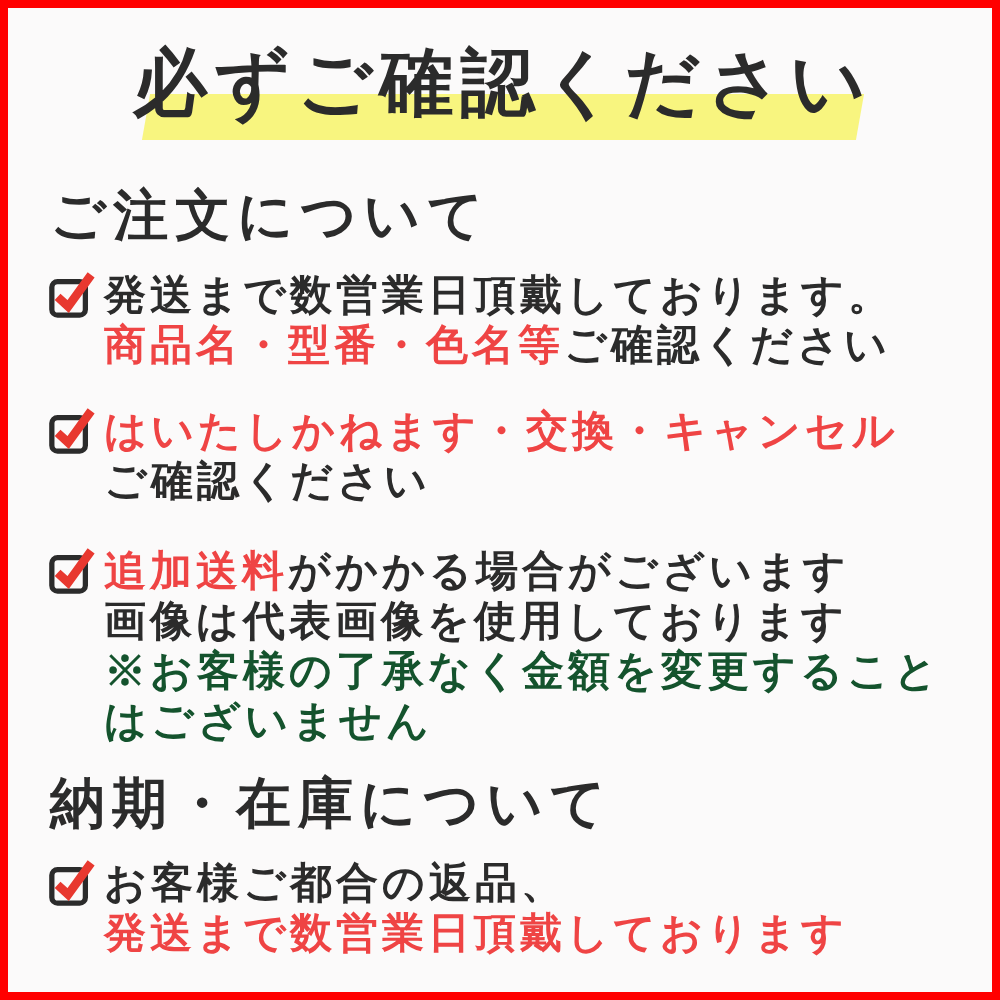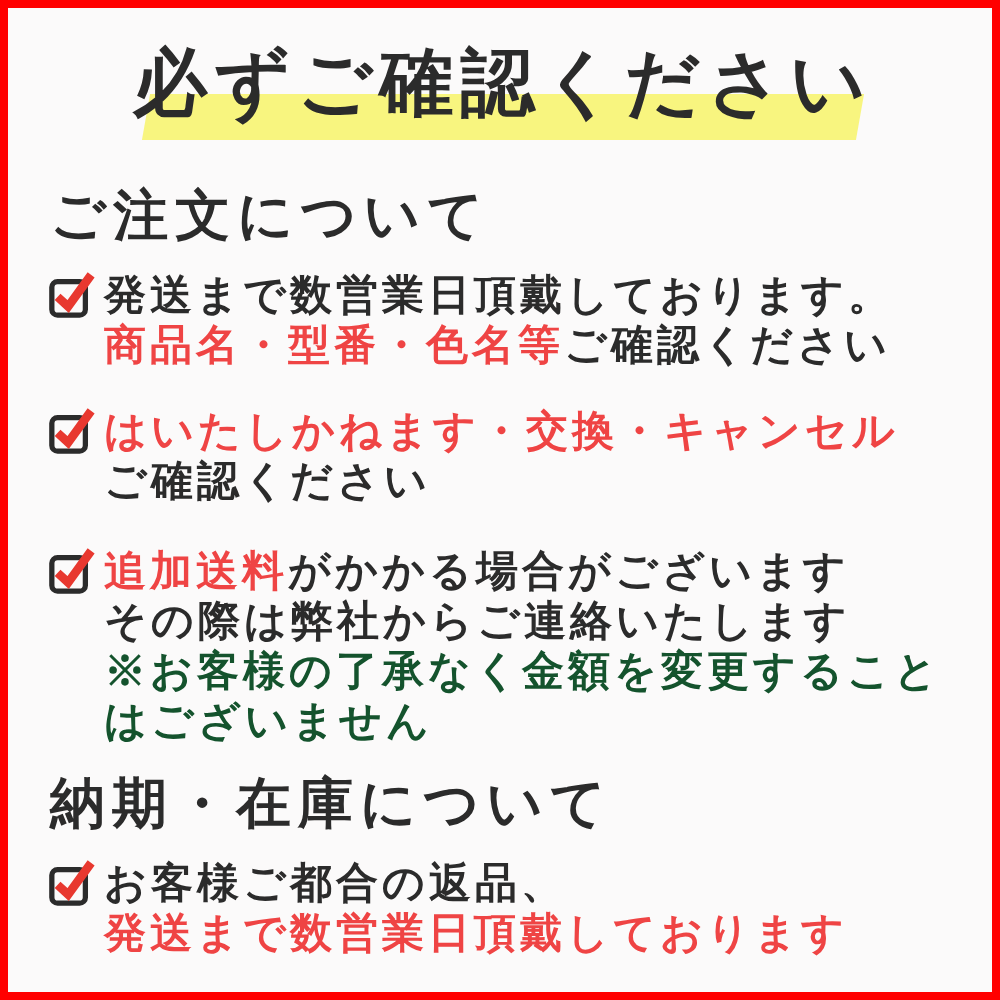--- a/index.html
+++ b/index.html
@@ -135,21 +135,21 @@
     <span class="checkbox">
       <svg viewBox="0 0 48 48" aria-hidden="true">
         <rect x="4" y="10" width="35" height="35" rx="6" fill="none" stroke="#2b2b2b" stroke-width="5.5"></rect>
         <path d="M10 26 L21 36 L45 3" fill="none" stroke="#e8382f" stroke-width="9"></path>
       </svg>
     </span>
     <div class="lines">
       <p>
         <span class="t-red">追加送料</span><span class="t-black">がかかる場合がございます</span>
       </p>
-      <p><span class="t-black">その際は弊社からご連絡いたします</span></p>
+      <p><span class="t-black">画像は代表画像を使用しております</span></p>
       <p class="note">※お客様の了承なく金額を変更することはございません</p>
     </div>
   </div>
 
   <h2 class="section-heading sec-stock">納期・在庫について</h2>
 
   <div class="item item-4">
     <span class="checkbox">
       <svg viewBox="0 0 48 48" aria-hidden="true">
         <rect x="4" y="10" width="35" height="35" rx="6" fill="none" stroke="#2b2b2b" stroke-width="5.5"></rect>

